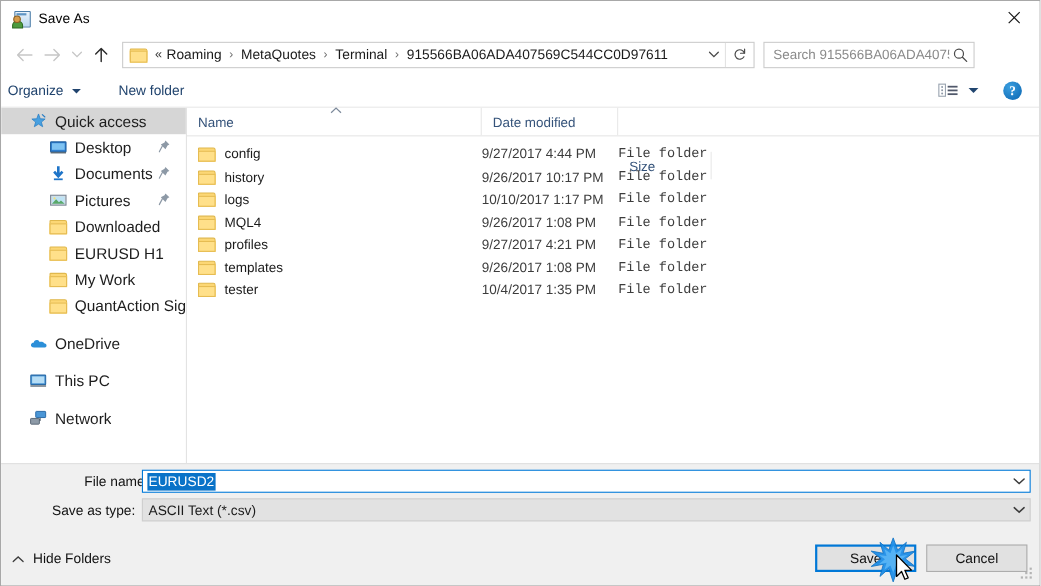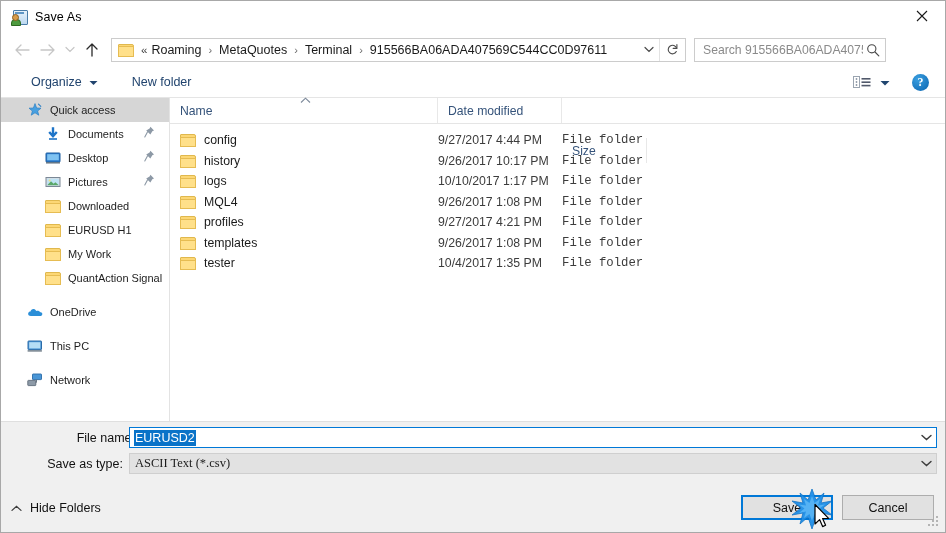--- a/index.html
+++ b/index.html
@@ -149,21 +149,21 @@
     width: 944px; height: 30px;
     background: #ffffff;
     display: flex; align-items: center;
     border-bottom: 1px solid #e5e5e5;
   }
   .tb-item {
     font-size: 12.5px; color: #21446e;
     display: flex; align-items: center; height: 22px;
     padding: 0 6px;
   }
-  #tb-organize { margin-left: 24px; }
+  #tb-organize { margin-left: 0; }
   #tb-newfolder { margin-left: 22px; }
   .tb-caret { margin-left: 7px; }
   #tb-right {
     position: absolute; right: 0; top: 0; height: 30px;
     display: flex; align-items: center;
   }
   #tb-viewicon {
     width: 20px; height: 16px; position: relative; margin-right: 2px;
   }
   #tb-view-caret { margin-right: 22px; margin-left: 6px; }
@@ -179,21 +179,21 @@
   
   #sidebar {
     position: absolute; left: 0; top: 97px;
     width: 168px; height: 323px;
     background: #ffffff;
     border-right: 1px solid #e3e3e3;
     overflow: hidden;
   }
   .side-item {
     height: 24px; display: flex; align-items: center;
-    position: relative; font-size: 11px; color: #1d1d1d;
+    position: relative; font-size: 14px; color: #1d1d1d;
     white-space: nowrap;
   }
   .side-item.selected { background: #d6d6d6; }
   .side-ico {
     width: 16px; height: 16px; margin-right: 7px;
     flex: none; position: relative;
   }
   .side-label { overflow: hidden; }
   .pin {
     position: absolute; right: 14px; top: 4px;
@@ -277,21 +277,21 @@
     position: absolute; right: 4px; top: 0; bottom: 0;
     display: flex; align-items: center;
   }
 
   #savetype-field {
     position: absolute; left: 128px; top: 452px;
     width: 808px; height: 21px;
     box-sizing: border-box;
     border: 1px solid #cfcfcf;
     background: #e2e2e2;
-    display: flex; align-items: center; font-family: Liberation Serif, serif;
+    display: flex; align-items: center;
   }
   #savetype-value {
     font-size: 12.5px; color: #1b1b1b; margin-left: 5px;
   }
   #savetype-caret-wrap {
     position: absolute; right: 4px; top: 0; bottom: 0;
     display: flex; align-items: center;
   }
 
   #hide-folders {
@@ -469,42 +469,42 @@
           <path d="M8 1.6 L9.6 6 L14 6.2 L10.6 9 L11.8 13.2 L8 10.8 L4.2 13.2 L5.4 9 L2 6.2 L6.4 6 Z" fill="#48a0e0" stroke="#2b7fc4" stroke-width="0.7"></path>
           <path d="M11.5 2.2 L13.8 4.3" stroke="#2b7fc4" stroke-width="1.1" stroke-linecap="round"></path>
         </svg>
       </span>
       <span class="side-label">Quick access</span>
     </div>
 
     <div class="side-item lvl1">
       <span class="side-ico">
         <svg width="16" height="16" viewBox="0 0 16 16">
-          <path d="M8 1.2 L8 9.2 M4.2 6 L8 10.2 L11.8 6" stroke="#1e74c8" stroke-width="2.4" fill="none" stroke-linecap="butt"></path>
-          <rect x="4" y="12.2" width="8" height="1.6" fill="#1e74c8"></rect>
-        </svg>
-      </span>
-      <span class="side-label">Documents</span>
+          <rect x="1" y="3" width="14" height="9" rx="0.6" fill="#2f7fd0" stroke="#1f5f9f" stroke-width="1"></rect>
+          <rect x="2.2" y="4.2" width="11.6" height="6" fill="#7fc3f2"></rect>
+          <rect x="1" y="12.2" width="14" height="1.3" fill="#5a6a78"></rect>
+        </svg>
+      </span>
+      <span class="side-label">Desktop</span>
       <span class="pin">
         <svg width="11" height="12" viewBox="0 0 11 12">
           <path d="M6.4 0.8 L10 4.4 L8.3 5.2 L6.4 8.6 L2.2 4.4 L5.6 2.5 Z" fill="#8d99a6"></path>
           <path d="M3.6 5.8 L0.8 11" stroke="#8d99a6" stroke-width="1.1" stroke-linecap="round"></path>
         </svg>
       </span>
     </div>
 
     <div class="side-item lvl1">
       <span class="side-ico">
         <svg width="16" height="16" viewBox="0 0 16 16">
-          <rect x="1" y="3" width="14" height="9" rx="0.6" fill="#2f7fd0" stroke="#1f5f9f" stroke-width="1"></rect>
-          <rect x="2.2" y="4.2" width="11.6" height="6" fill="#7fc3f2"></rect>
-          <rect x="1" y="12.2" width="14" height="1.3" fill="#5a6a78"></rect>
-        </svg>
-      </span>
-      <span class="side-label">Desktop</span>
+          <path d="M8 1.2 L8 9.2 M4.2 6 L8 10.2 L11.8 6" stroke="#1e74c8" stroke-width="2.4" fill="none" stroke-linecap="butt"></path>
+          <rect x="4" y="12.2" width="8" height="1.6" fill="#1e74c8"></rect>
+        </svg>
+      </span>
+      <span class="side-label">Documents</span>
       <span class="pin">
         <svg width="11" height="12" viewBox="0 0 11 12">
           <path d="M6.4 0.8 L10 4.4 L8.3 5.2 L6.4 8.6 L2.2 4.4 L5.6 2.5 Z" fill="#8d99a6"></path>
           <path d="M3.6 5.8 L0.8 11" stroke="#8d99a6" stroke-width="1.1" stroke-linecap="round"></path>
         </svg>
       </span>
     </div>
 
     <div class="side-item lvl1">
       <span class="side-ico">

